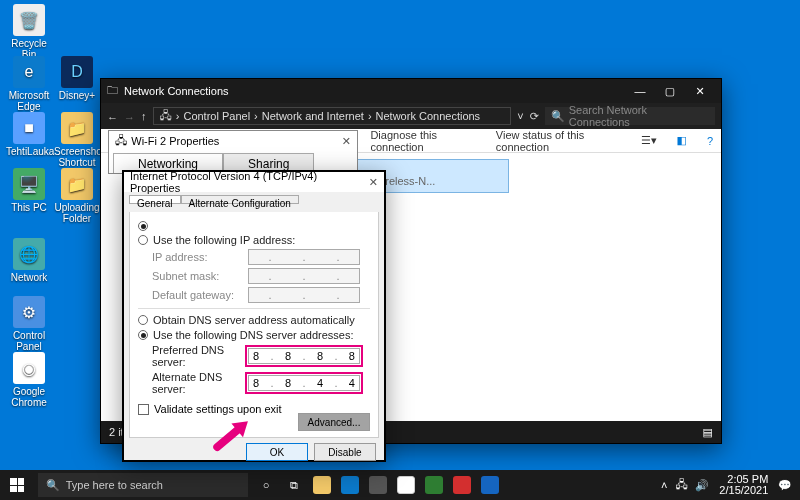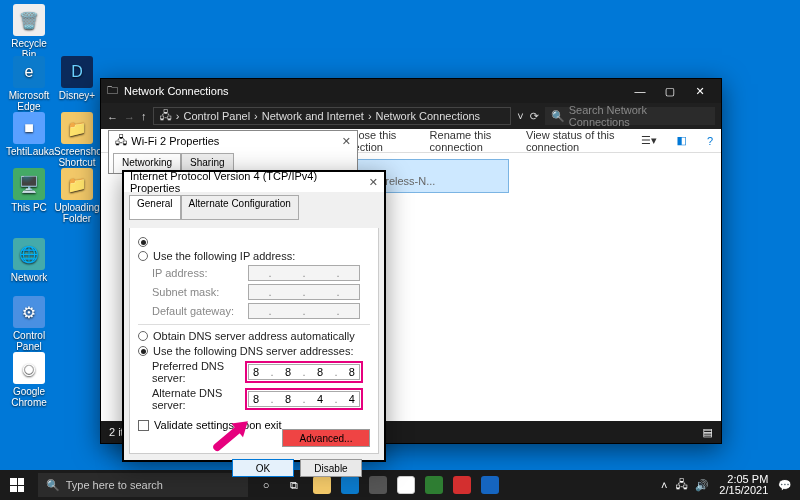--- a/index.html
+++ b/index.html
@@ -31,46 +31,46 @@
 .nc-tool{height:24px;background:#fff;border-bottom:1px solid #ddd;display:flex;align-items:center;padding:0 8px;gap:14px;font-size:11px;color:#333}
 .nc-body{position:relative;height:260px;background:#fff}
 .nc-item{position:absolute;left:212px;top:6px;width:196px;height:34px;background:#cde8ff;border:1px solid #7bb4e3;padding:3px 4px;font-size:10px;color:#222}
 .nc-item .sub{color:#666}
 .nc-foot{position:absolute;left:0;right:0;bottom:0;height:22px;background:#1b1b1b;color:#fff;padding:0 8px;display:flex;align-items:center;font-size:10px}
 
 .wifipr{position:absolute;left:108px;top:130px;width:250px;height:44px;background:#fff;border:1px solid #888;z-index:3}
 .wifipr .tt{height:20px;display:flex;align-items:center;padding:0 6px;font-size:11px}
 .wifipr .tt .x{margin-left:auto;color:#555}
 .wifipr .tabs{height:22px;display:flex;padding:2px 4px 0;gap:0}
-.wifipr .tabs div{padding:3px 8px;border:1px solid #aaa;border-bottom:none;background:#fff;font-size:10px;cursor:pointer}
+.wifipr .tabs div{padding:3px 24px;border:1px solid #aaa;border-bottom:none;background:#fff;font-size:12px;cursor:pointer}
 .wifipr .tabs div.off{background:#eee}
 
 .ipv4{position:absolute;left:122px;top:170px;width:264px;height:292px;background:#f0f0f0;border:2px solid #000000;z-index:5;box-shadow:0 6px 24px rgba(0,0,0,.4)}
 .ipv4 .tt{height:20px;background:#fff;display:flex;align-items:center;padding:0 6px;font-size:11px}
 .ipv4 .tt .x{margin-left:auto;color:#555;cursor:pointer}
-.ipv4 .tabs{height:36px;display:flex;padding:3px 5px 8px;background:#f0f0f0}
+.ipv4 .tabs{height:20px;display:flex;padding:3px 5px 8px;background:#f0f0f0}
 .ipv4 .tabs div{padding:2px 7px;border:1px solid #aaa;font-size:10px;background:#fff;cursor:pointer}
 .ipv4 .tabs div.off{background:#eee;border-bottom:1px solid #aaa}
 .ipv4 .panel{margin:0 5px 5px;border:1px solid #ccc;border-top:none;background:#fff;padding:6px 8px;height:226px;position:relative}
 .ipv4 .desc{font-size:10px;color:#222;line-height:12px;margin-bottom:8px}
 .radio{display:flex;align-items:center;gap:5px;font-size:10px;color:#222;margin:3px 0;cursor:pointer}
 .radio .r{width:10px;height:10px;border:1px solid #666;border-radius:50%;display:flex;align-items:center;justify-content:center}
 .radio .r.on::after{content:"";width:5px;height:5px;background:#222;border-radius:50%}
 .fld{display:flex;align-items:center;font-size:10px;margin:3px 0 3px 14px}
 .fld label{width:96px;color:#888}
 .fld.en label{color:#222}
 .ipbox{width:112px;height:16px;border:1px solid #aaa;background:#fff;display:flex;align-items:center;justify-content:space-between;padding:0 4px;font-size:10px;color:#999}
 .ipbox.dis{background:#f4f4f4}
 .ipbox .d{color:#888}
 .ipbox.en{color:#000}
 .hl{outline:2px solid #e6007e;outline-offset:1px}
 .chk{display:flex;align-items:flex-end;gap:5px;font-size:10px;margin-top:8px}
 .chk .c{width:11px;height:11px;border:1px solid #666;background:#fff}
-.adv{position:absolute;right:8px;bottom:6px;width:88px;height:18px;border:1px solid #999;background:#ef4444;font-size:10px;display:flex;align-items:center;justify-content:center;cursor:pointer}
-.dlgbtns{display:flex;gap:6px;justify-content:flex-end;padding:0 22px 6px}
+.adv{position:absolute;right:8px;bottom:6px;width:72px;height:18px;border:1px solid #999;background:#a3a3a3;font-size:10px;display:flex;align-items:center;justify-content:center;cursor:pointer}
+.dlgbtns{display:flex;gap:6px;justify-content:flex-end;padding:0 8px 6px}
 .dlgbtns button{width:62px;height:18px;border:1px solid #999;background:#e9e9e9;font-size:10px;cursor:pointer}
 .dlgbtns button.pri{border:1px solid #0078d7;background:#e5f1fb}
 
 .arrow{position:absolute;left:210px;top:434px;z-index:20;transform:rotate(-40deg)}
 .arrow .sh{width:36px;height:8px;background:#e6007e;border-radius:4px}
 .arrow .hd{position:absolute;right:-8px;top:-5px;width:0;height:0;border-left:14px solid #e6007e;border-top:9px solid transparent;border-bottom:9px solid transparent}
 hr.sep{border:none;border-top:1px solid #ddd;margin:5px 0}
 </style>
 </head>
 <body>
@@ -144,21 +144,20 @@
     <div class="srch">
         <span style="margin-right:4px">🔍</span>
         <span>Search Network Connections</span>
       </div>
   </div>
   <div class="nc-tool">
     <span>Organize ▾</span>
     <span>Connect To</span>
     <span>Disable this network device</span>
     <span>Diagnose this connection</span>
-    <span>Rename this connection</span>
     <span>View status of this connection</span>
     <span style="margin-left:auto">☰▾</span>
     <span style="margin:0 6px;color:#0078d7">◧</span>
     <span style="color:#0078d7">?</span>
   </div>
   <div class="nc-body">
     <div class="nc-item">
       <div>House</div>
       <div class="sub">Dual Band Wireless-N...</div>
     </div>

